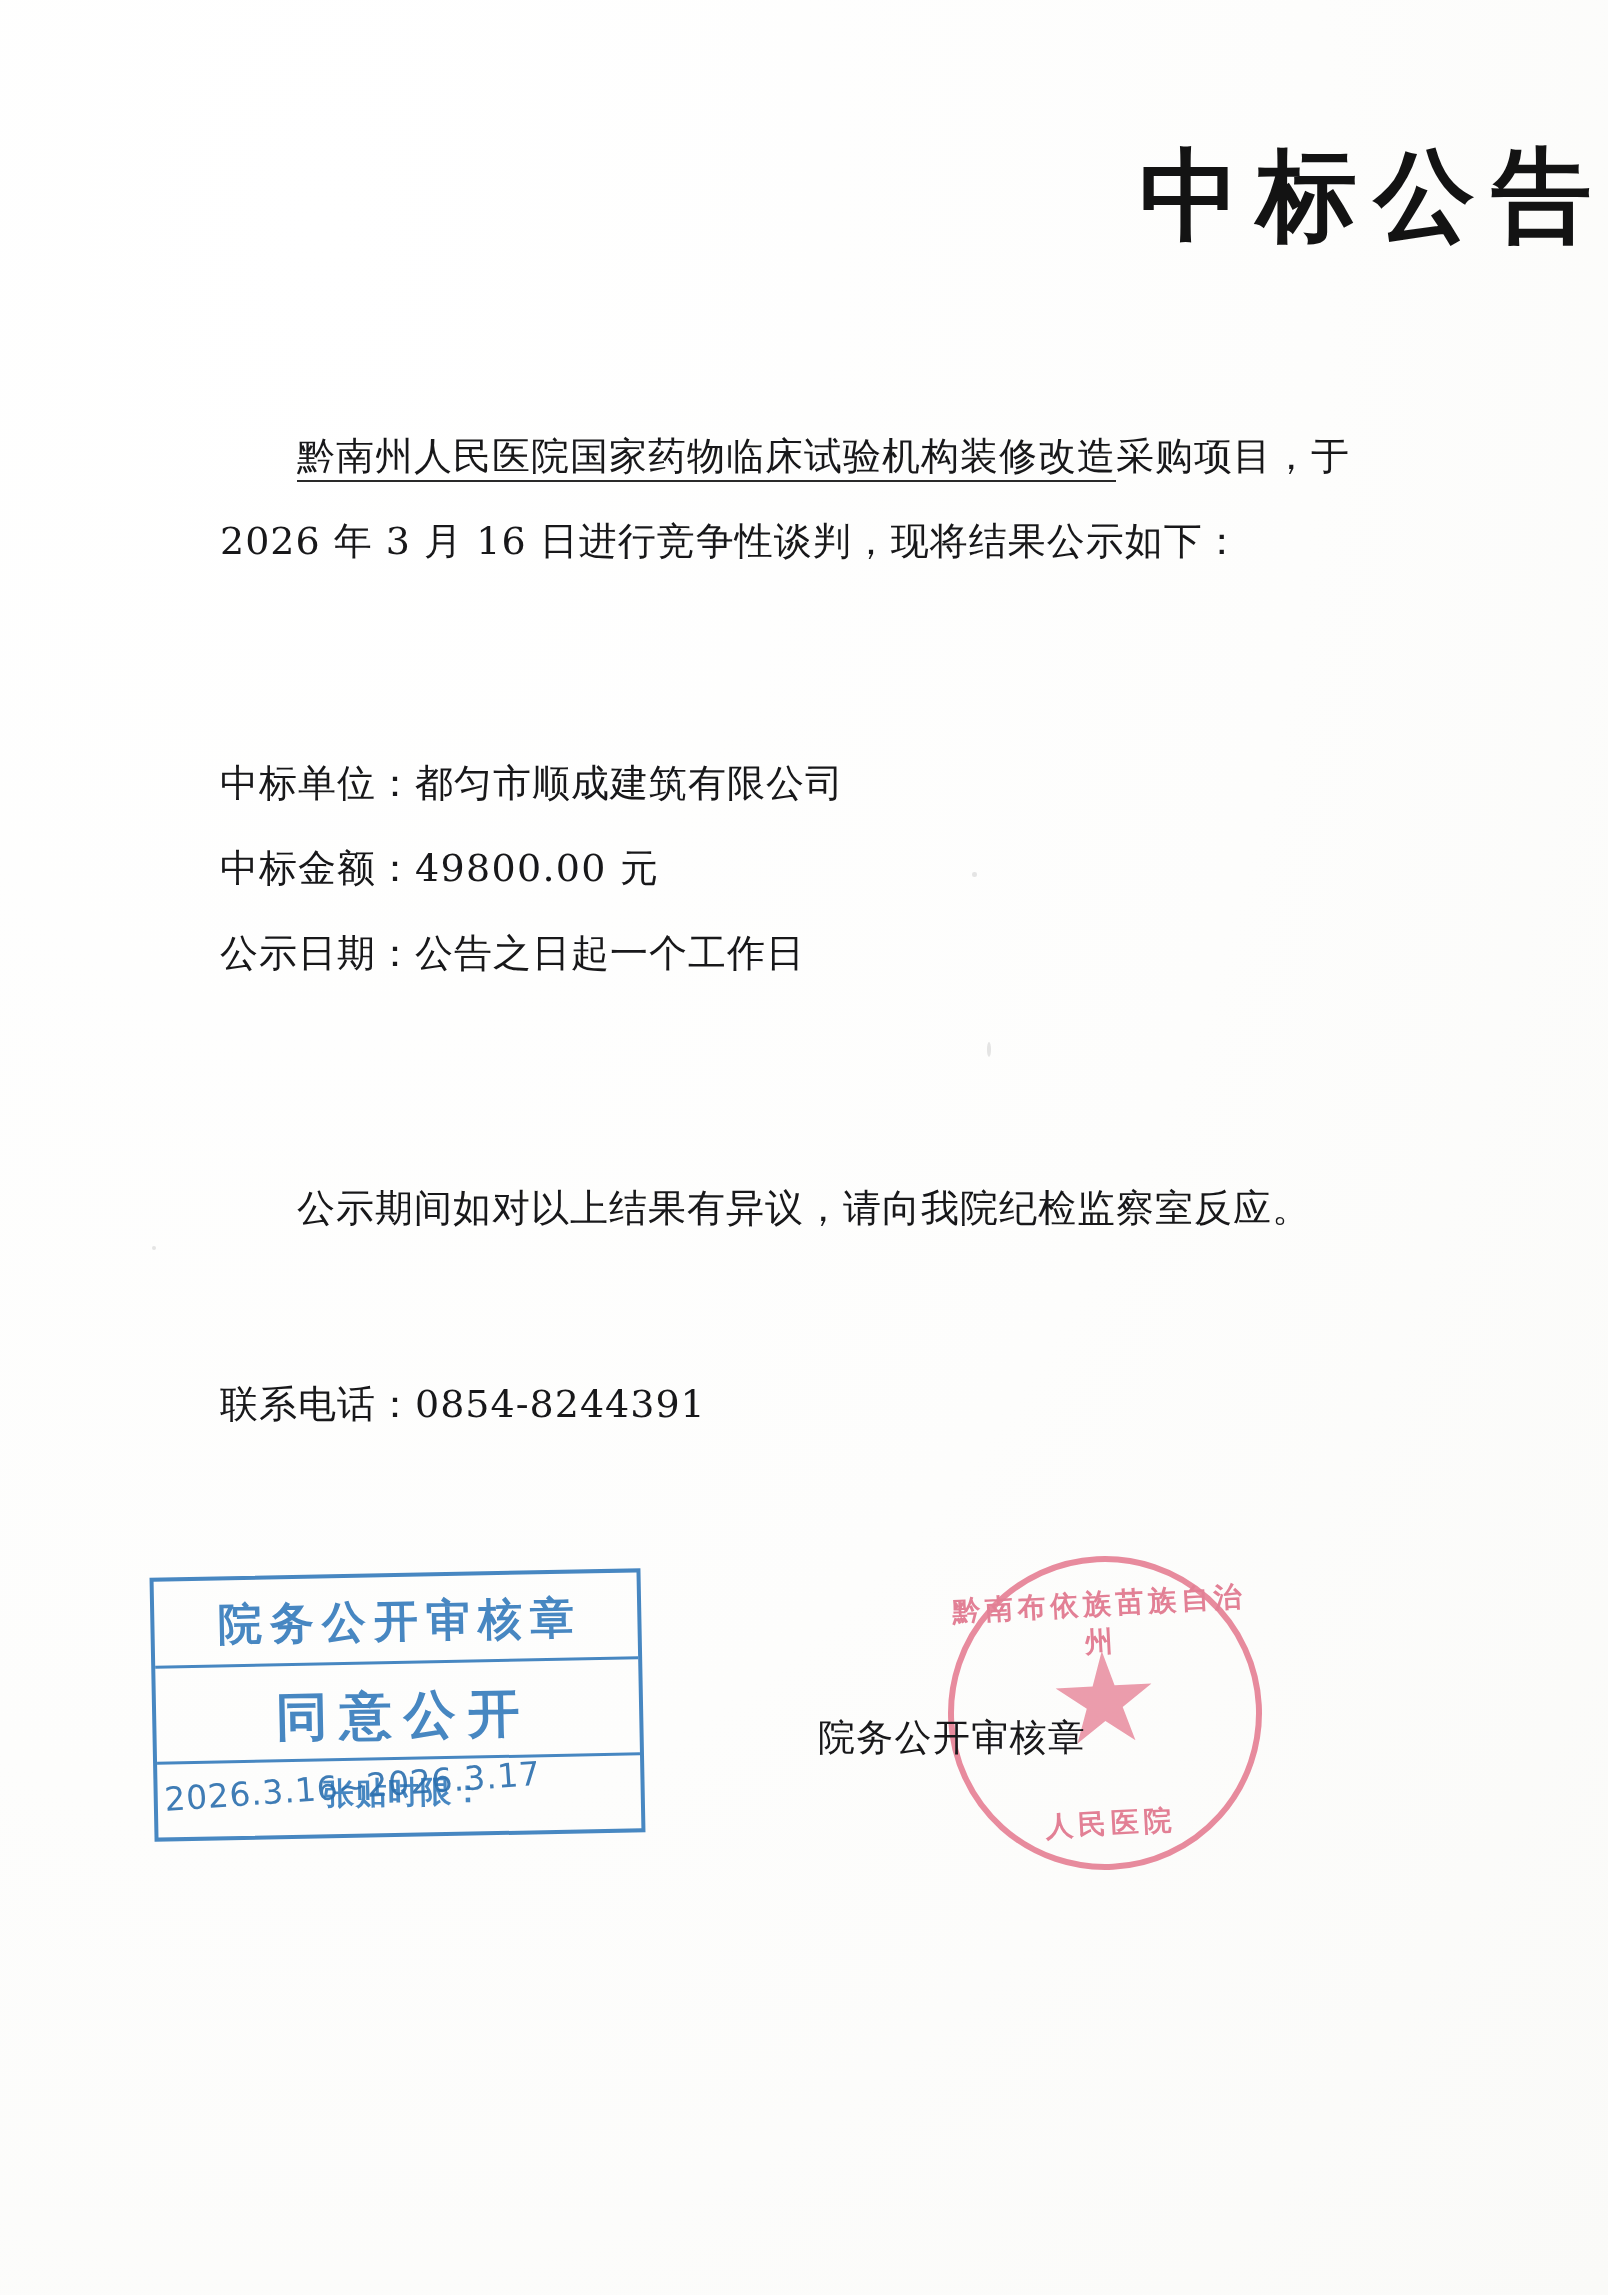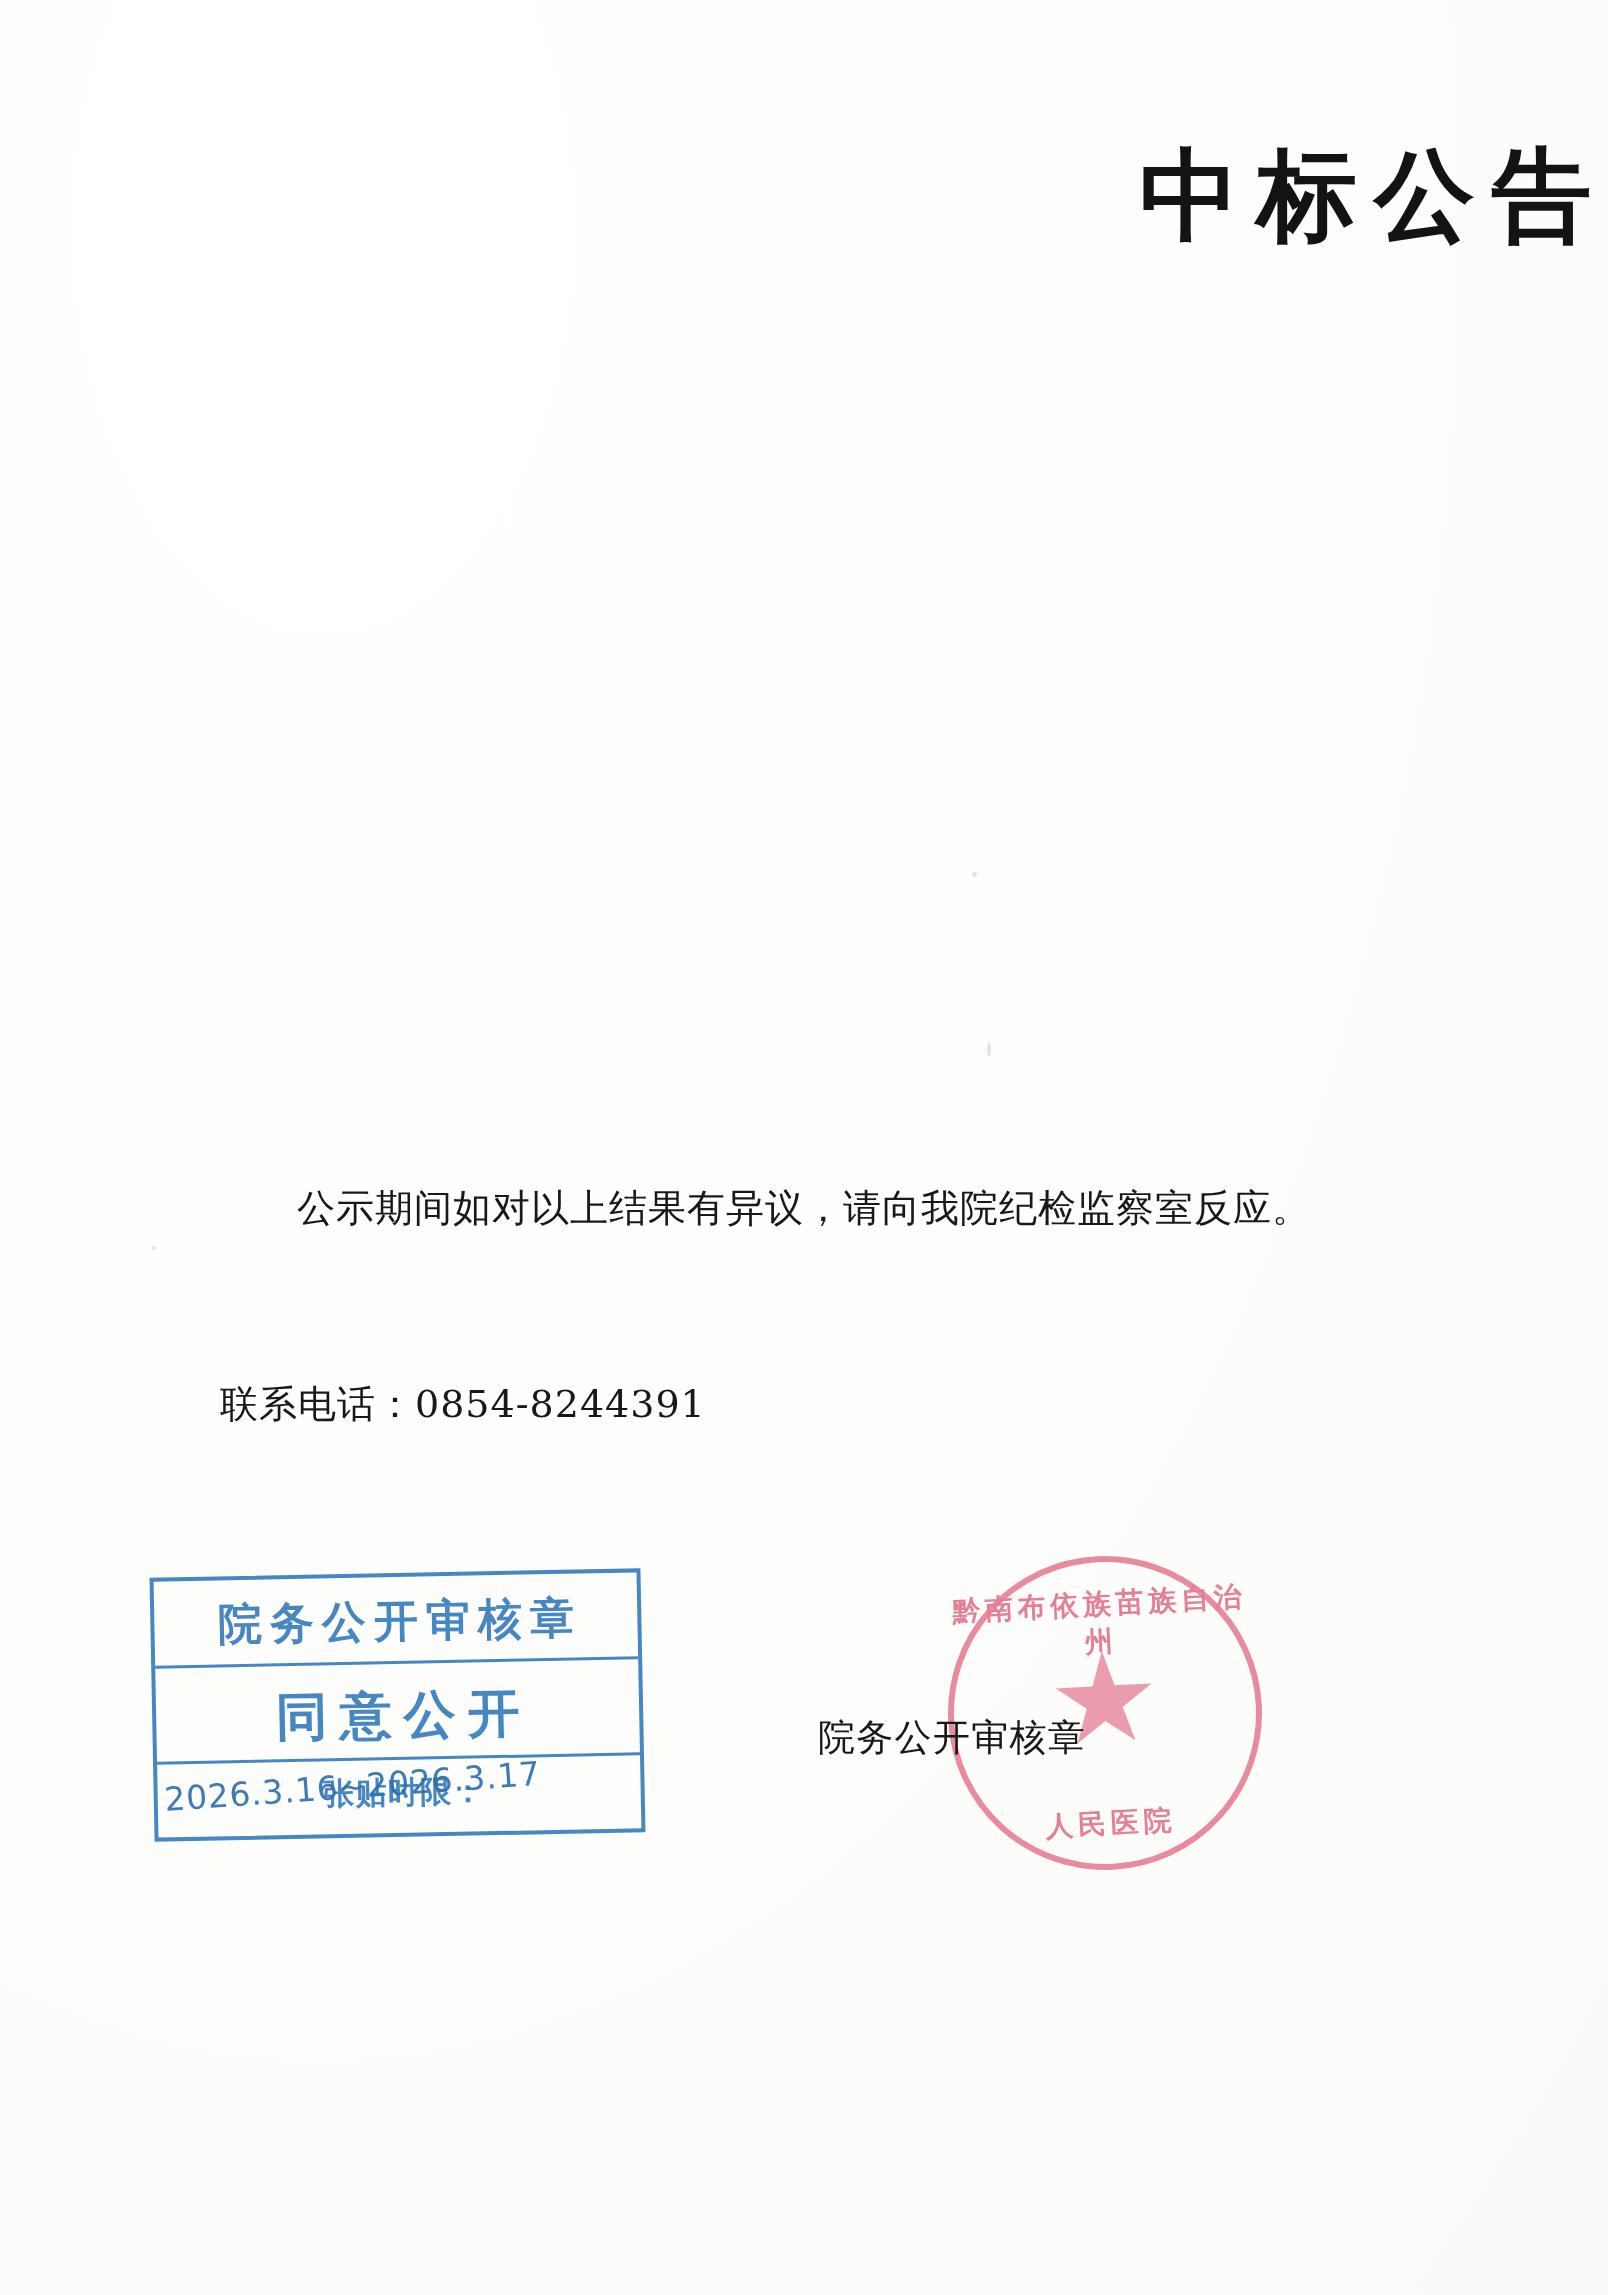--- a/index.html
+++ b/index.html
@@ -204,21 +204,35 @@
     opacity: 0.55;
   }
 </style>
 </head>
 <body>
 
 <div class="page">
 
   <div class="doc-title">中标公告</div>
 
-
+  <div class="body-block indent2" id="para-intro">
+    <span class="underline-seg">黔南州人民医院国家药物临床试验机构装修改造</span><span>采购项目，于 2026 年 3 月 16 日进行竞争性谈判，现将结果公示如下：</span>
+  </div>
+
+  <div class="body-block" id="fields-block">
+    <div class="field-row">
+      <span class="field-label">中标单位：</span><span class="field-value">都匀市顺成建筑有限公司</span>
+    </div>
+    <div class="field-row">
+      <span class="field-label">中标金额：</span><span class="field-value mono-num">49800.00 元</span>
+    </div>
+    <div class="field-row">
+      <span class="field-label">公示日期：</span><span class="field-value">公告之日起一个工作日</span>
+    </div>
+  </div>
 
   <div class="body-block indent2" id="para-notice">公示期间如对以上结果有异议，请向我院纪检监察室反应。</div>
 
   <div class="body-block" id="contact-block">联系电话：0854-8244391</div>
 
   <div class="stamp-blue">
     <div class="sb-line sb-l1"></div>
     <div class="sb-line sb-l2"></div>
     <div class="sb-row sb-r1">院务公开审核章</div>
     <div class="sb-row sb-r2">同意公开</div>

